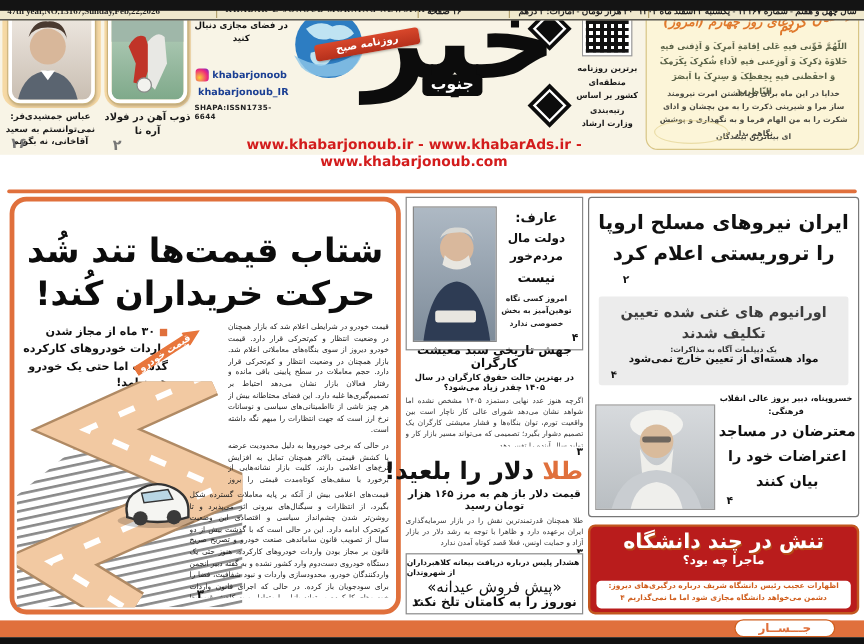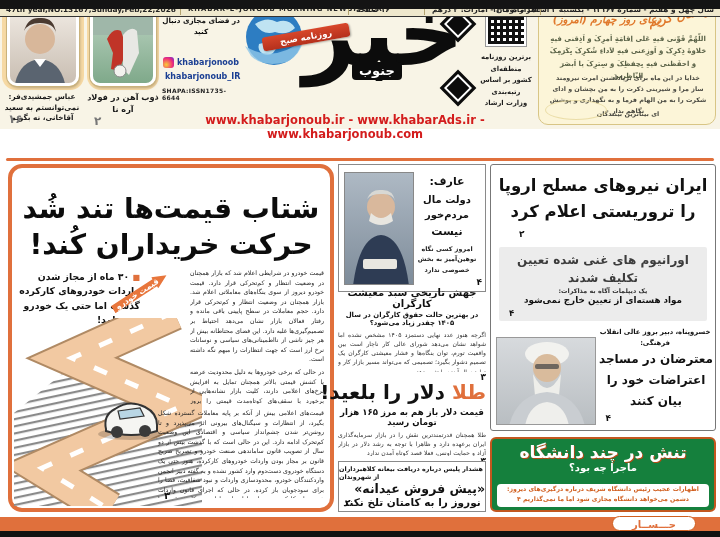--- a/index.html
+++ b/index.html
@@ -42,21 +42,21 @@
   .prayer { background:#fcf5d8; border:1px solid #d8c585; border-radius:10px; overflow:hidden; }
   .prayer::after { content:""; position:absolute; left:6px; bottom:4px; width:60px; height:18px;
                    border:1px solid #e6d79b; border-radius:50%; opacity:.8; }
   .prayer-callig { color:#e0792c; font-size:12px; font-weight:bold; font-style:italic; transform:rotate(-12deg); }
   .prayer-title { color:#e0792c; font-size:10.5px; font-weight:bold; font-style:italic; text-align:center; }
   .prayer-arabic { color:#5a6247; font-size:7px; font-weight:bold; text-align:center; line-height:1.75; }
   .prayer-fa { color:#4a4a42; font-size:6.4px; font-weight:bold; text-align:center; line-height:1.7; }
 
   
   .datebar { left:0; top:129; width:720px; height:17px; background:#efe8cd; border-top:1px solid #9a8c5d; border-bottom:1px solid #333; }
-  .datebar .cell { position:absolute; top:4px; font-size:7.4px; font-weight:bold; color:#222; white-space:nowrap; }
+  .datebar .cell { position:absolute; top:4px; font-size:7.4px; font-weight:bold; color:#222; white-space:nowrap;font-family:Liberation Serif, serif; }
   .datebar .sep { position:absolute; top:2px; width:1px; height:12px; background:#b3a370; }
   .blackbar { left:0; top:146; width:720px; height:9px; background:#141414; }
   .orangeline { left:6px; top:158px; width:708px; height:3px; background:#e0703c; border-radius:2px; }
 
   
   .leadbox { left:8px; top:164px; width:326px; height:348px; border:4px solid #e0703c; border-radius:14px; background:#fff; }
   .lead-kicker { background:#e0703c; color:#fff; font-size:9.3px; font-weight:bold; text-align:center; line-height:16px; border-radius:2px; white-space:nowrap; overflow:hidden; }
   .lead-h { font-weight:bold; color:#0c0c0c; font-size:28px; text-align:center; letter-spacing:-1px; white-space:nowrap; }
   .lead-bullet { font-size:9.3px; font-weight:bold; text-align:right; line-height:1.55; color:#111; }
   .lead-bullet .sq { color:#e0703c; font-size:8px; }
@@ -69,33 +69,33 @@
   .box { border:1px solid #8a8a8a; background:#fff; }
   .aref-name { font-size:11px; font-weight:bold; text-align:center; }
   .aref-h { font-size:10px; font-weight:bold; text-align:center; line-height:1.5; }
   .aref-sub { font-size:6.4px; font-weight:bold; text-align:center; line-height:1.6; color:#222; }
   .mid-h { font-size:10px; font-weight:bold; text-align:center; letter-spacing:-.3px; }
   .mid-sub { font-size:6.9px; font-weight:bold; text-align:center; color:#111; }
   .mid-body { font-size:6.1px; color:#333; text-align:justify; line-height:1.5; overflow:hidden; }
   .gold-h { font-size:20px; font-weight:bold; text-align:center; letter-spacing:-1px; white-space:nowrap; }
   .gold-h .accent { color:#e0703c; }
   .police-kicker { font-size:6.4px; font-weight:bold; text-align:left; }
-  .police-h { font-size:12.5px; font-weight:bold; }
+  .police-h { font-size:12.5px; font-weight:normal; text-align:center; }
   .police-h2 { font-size:10.5px; font-weight:bold; text-align:center; }
 
   
   .rightbox { left:490px; top:164px; width:226px; height:267px; border:1.5px solid #777; border-radius:3px; background:#fff; }
   .iran-h { font-size:16.5px; font-weight:bold; text-align:center; line-height:1.55; letter-spacing:-.5px; }
   .graybox { background:#ececec; border-radius:2px; text-align:center; }
   .gray-h { font-size:12px; font-weight:bold; color:#3c3c3c; line-height:1.5; }
   .gray-k { font-size:6.4px; font-weight:bold; color:#333; }
   .gray-l { font-size:8.8px; font-weight:bold; color:#111; }
   .cleric-k { font-size:6.8px; font-weight:bold; text-align:center; line-height:1.6; }
   .cleric-h { font-size:12px; font-weight:bold; text-align:center; line-height:1.75; }
-  .univ { left:490px; top:437px; width:226px; height:75px; background:#15803d; border:2px solid #c2571f; border-radius:6px; }
+  .univ { left:490px; top:437px; width:226px; height:75px; background:#b91c1c; border:2px solid #c2571f; border-radius:6px; }
   .univ-h { color:#fff; font-size:17px; font-weight:bold; text-align:center; text-shadow:1px 1px 0 #b44a16; white-space:nowrap; }
   .univ-sub { color:#fff; font-size:10px; font-weight:bold; text-align:center; }
   .univ-strip { background:#fff; border-radius:4px; color:#d05e1e; font-size:6.2px; font-weight:bold; text-align:center; line-height:1.6; }
 
   
   .bstrip { left:0; top:517px; width:720px; height:14px; background:#e0703c; }
   .btag { background:#fff; border:1px solid #d05e1e; border-radius:9px; color:#e0703c; font-size:10px; font-weight:bold; text-align:center; line-height:15px; }
   .bblack { left:0; top:531px; width:720px; height:6px; background:#111; }
 
   .photo { overflow:hidden; }

